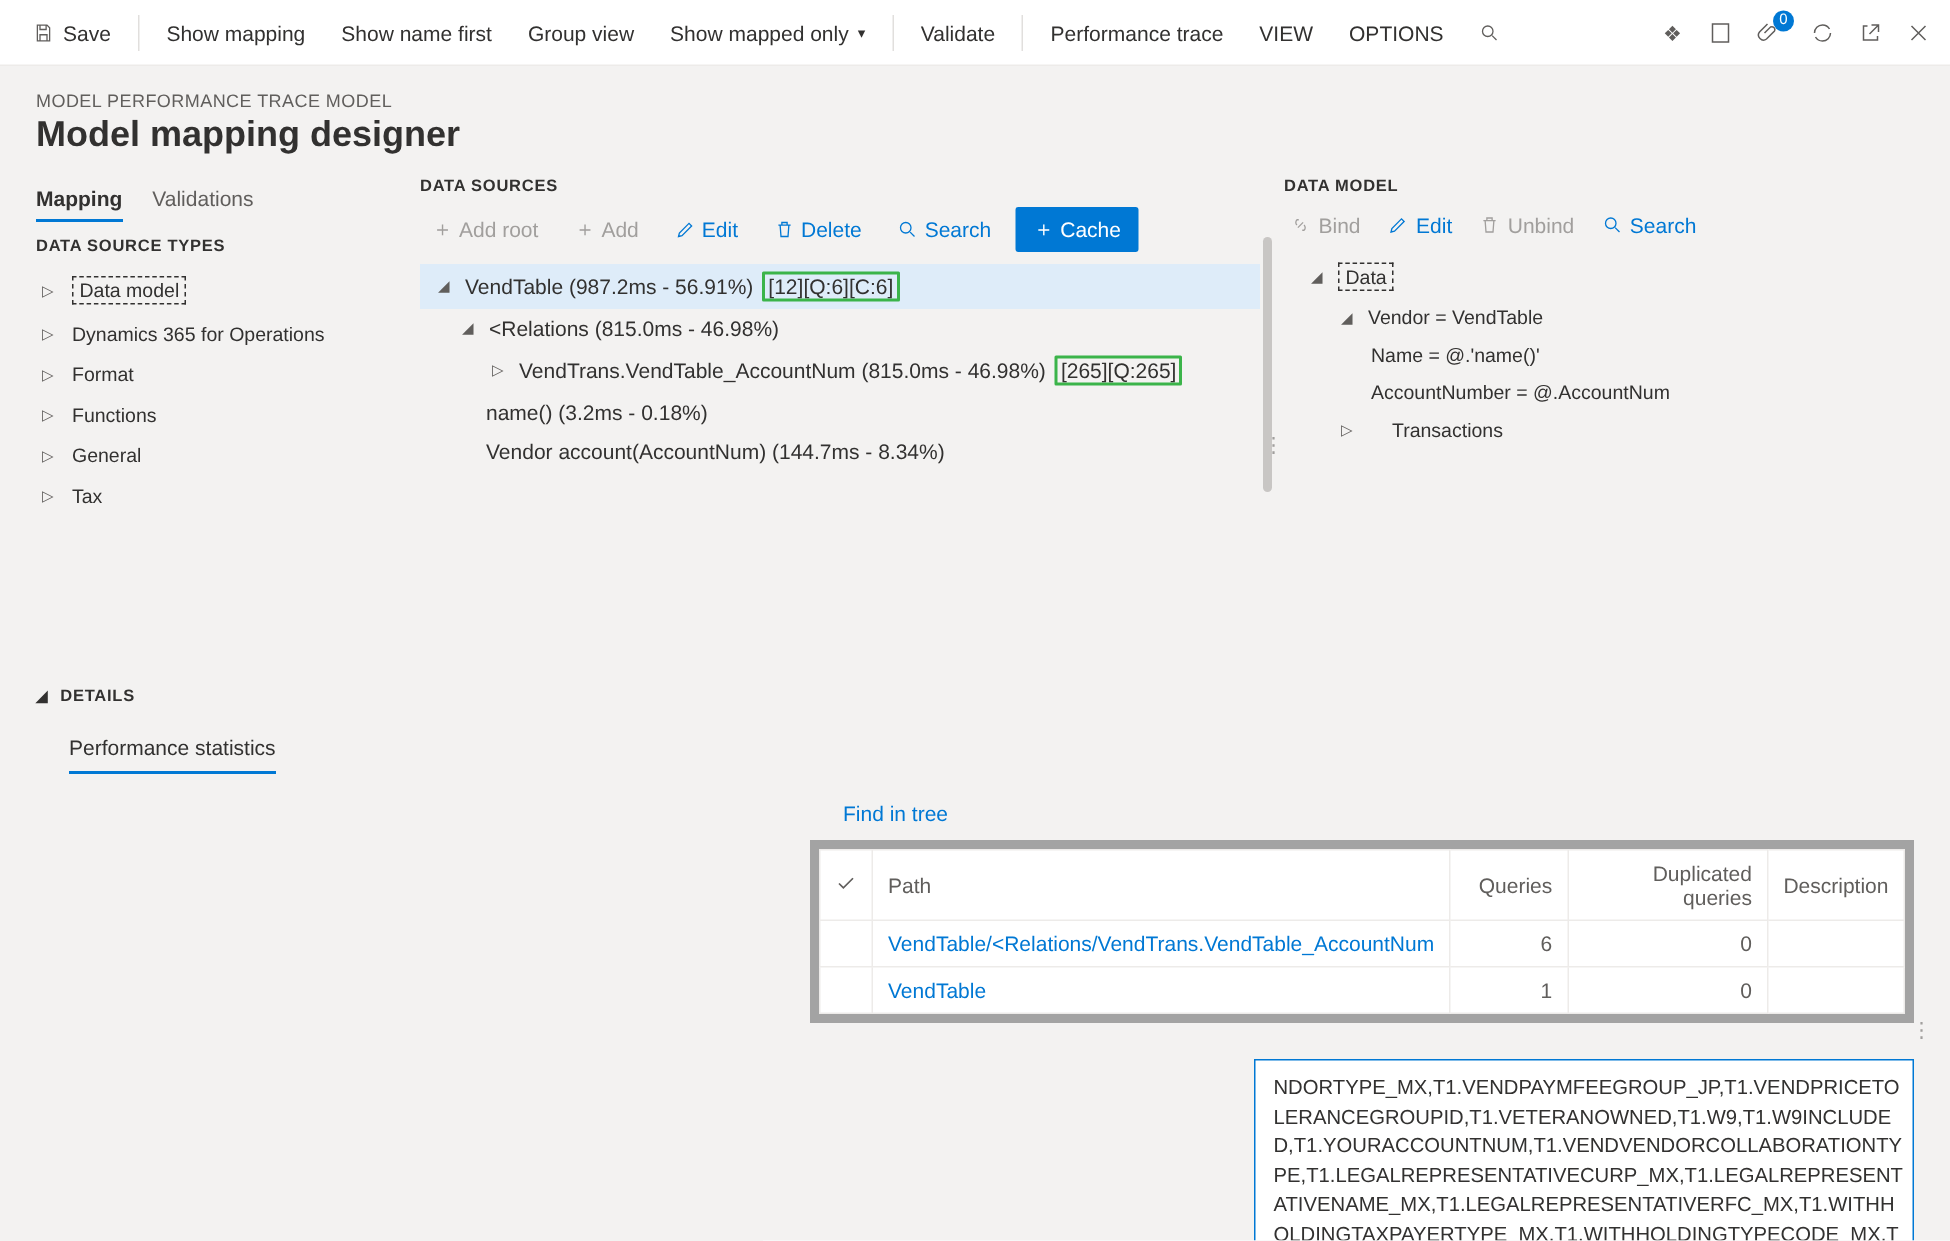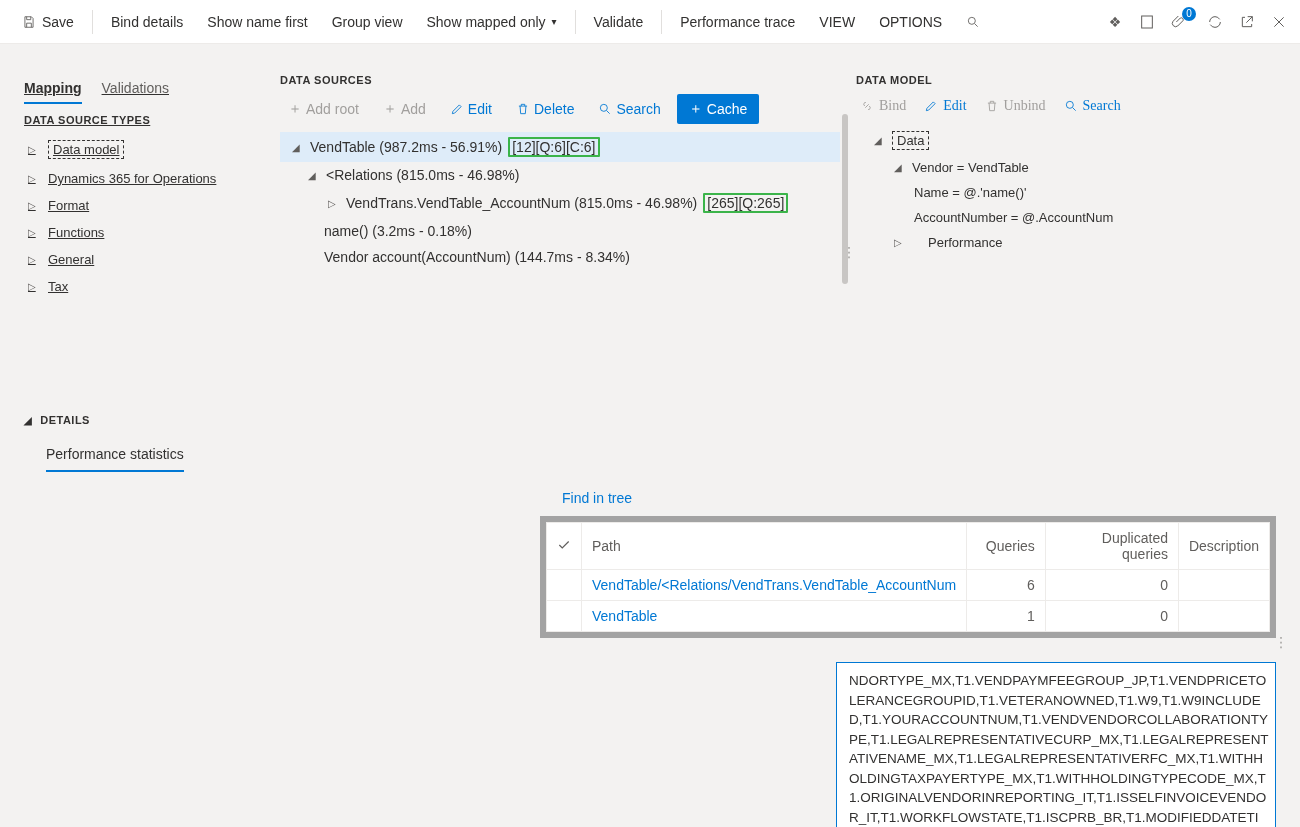--- a/index.html
+++ b/index.html
@@ -74,21 +74,21 @@
     color: #323130;
     margin-top: 2px;
   }
   
   .cols {
     display: flex;
     gap: 16px;
     margin-top: 14px;
     height: 320px;
   }
-  .col-left { width: 240px; text-decoration: underline; }
+  .col-left { width: 240px; }
   .col-mid  { flex: 1; position: relative;}
   .col-right{ width: 420px; }
   .tabs { display:flex; gap:20px; font-size:14px; margin-bottom:10px;}
   .tab { padding: 6px 0; color:#605e5c; cursor:pointer;}
   .tab.active { color:#323130; font-weight:600; border-bottom:2px solid #0078d4;}
   .section-label {
     font-size: 11px;
     font-weight: 600;
     letter-spacing: 0.5px;
     color: #323130;
@@ -135,21 +135,21 @@
   }
   .col-mid .scroll-ind {
     position:absolute; right:-8px; top:40px;
     width:6px; height:170px;
     background:#c8c6c4; border-radius:3px;
   }
   
   .dm-toolbar {
     display:flex; gap:10px; align-items:center; margin:6px 0 8px 0;
   }
-  .dm-item { display:flex; align-items:center; gap:5px; font-size:14px; color:#323130; padding:4px 4px; cursor:pointer;font-family:Liberation Serif, serif;}
+  .dm-item { display:flex; align-items:center; gap:5px; font-size:14px; color:#323130; padding:4px 4px; cursor:pointer;}
   .dm-item.disabled { color:#a19f9d; cursor:default;}
   .dm-item.link { color:#0078d4;}
   .dm-tree .row { display:flex; align-items:center; gap:6px; padding:5px 2px; }
   .dm-tree .row .toggle { width:12px; font-size:10px; color:#605e5c;}
   .dm-tree .row.sel span.txt { border:1px dashed #323130; padding:1px 4px;}
   .dm-tree .l1 { padding-left:18px;}
   .dm-tree .l2 { padding-left:38px;}
   .dm-tree .indent { padding-left:58px;}
   .dots-vert {
     position:absolute; font-size:14px; color:#a19f9d; cursor:pointer;
@@ -210,21 +210,21 @@
 
 <div class="topbar">
   <div class="tb-btn">
     <svg class="icon" viewBox="0 0 24 24">
         <path d="M5 3h11l3 3v15H5z M8 3v5h7V3 M8 21v-7h8v7"></path>
       </svg>
     <span>Save</span>
   </div>
   <div class="tb-sep"></div>
   <div class="tb-btn">
-      <span>Bind details</span>
+      <span>Show mapping</span>
     </div>
   <div class="tb-btn">
       <span>Show name first</span>
     </div>
   <div class="tb-btn">
       <span>Group view</span>
     </div>
   <div class="tb-btn">
     <span>Show mapped only</span>
     <span style="font-size:10px;">▾</span>
@@ -273,20 +273,22 @@
       </svg>
   </div>
   <div class="ricon" style="margin-left:10px">
     <svg viewBox="0 0 24 24" width="16" height="16">
         <path d="M5 5l14 14M19 5L5 19" stroke="#605e5c" fill="none" stroke-width="1.5"></path>
       </svg>
   </div>
 </div>
 
 <div class="main">
+  <div class="breadcrumb">MODEL PERFORMANCE TRACE MODEL</div>
+  <h1 class="page-title">Model mapping designer</h1>
 
   <div class="cols">
 
     <div class="col-left">
       <div class="tabs">
         <div class="tab active"><span>Mapping</span></div>
         <div class="tab"><span>Validations</span></div>
       </div>
       <div class="section-label">DATA SOURCE TYPES</div>
       <div class="ds-types">
@@ -416,21 +418,21 @@
             <span>Vendor = VendTable</span>
           </div>
         <div class="row indent">
             <span>Name = @.'name()'</span>
           </div>
         <div class="row indent">
             <span>AccountNumber = @.AccountNum</span>
           </div>
         <div class="row l2">
             <span class="toggle">▷</span>
-            <span style="margin-left:16px">Performance</span>
+            <span style="margin-left:16px">Transactions</span>
           </div>
       </div>
       <div class="dots-vert" style="left:-14px; top:170px;">⋮</div>
     </div>
   </div>
 
   <div class="details">
     <div class="details-hdr">
       <span class="toggle">◢</span>
       <span>DETAILS</span>

